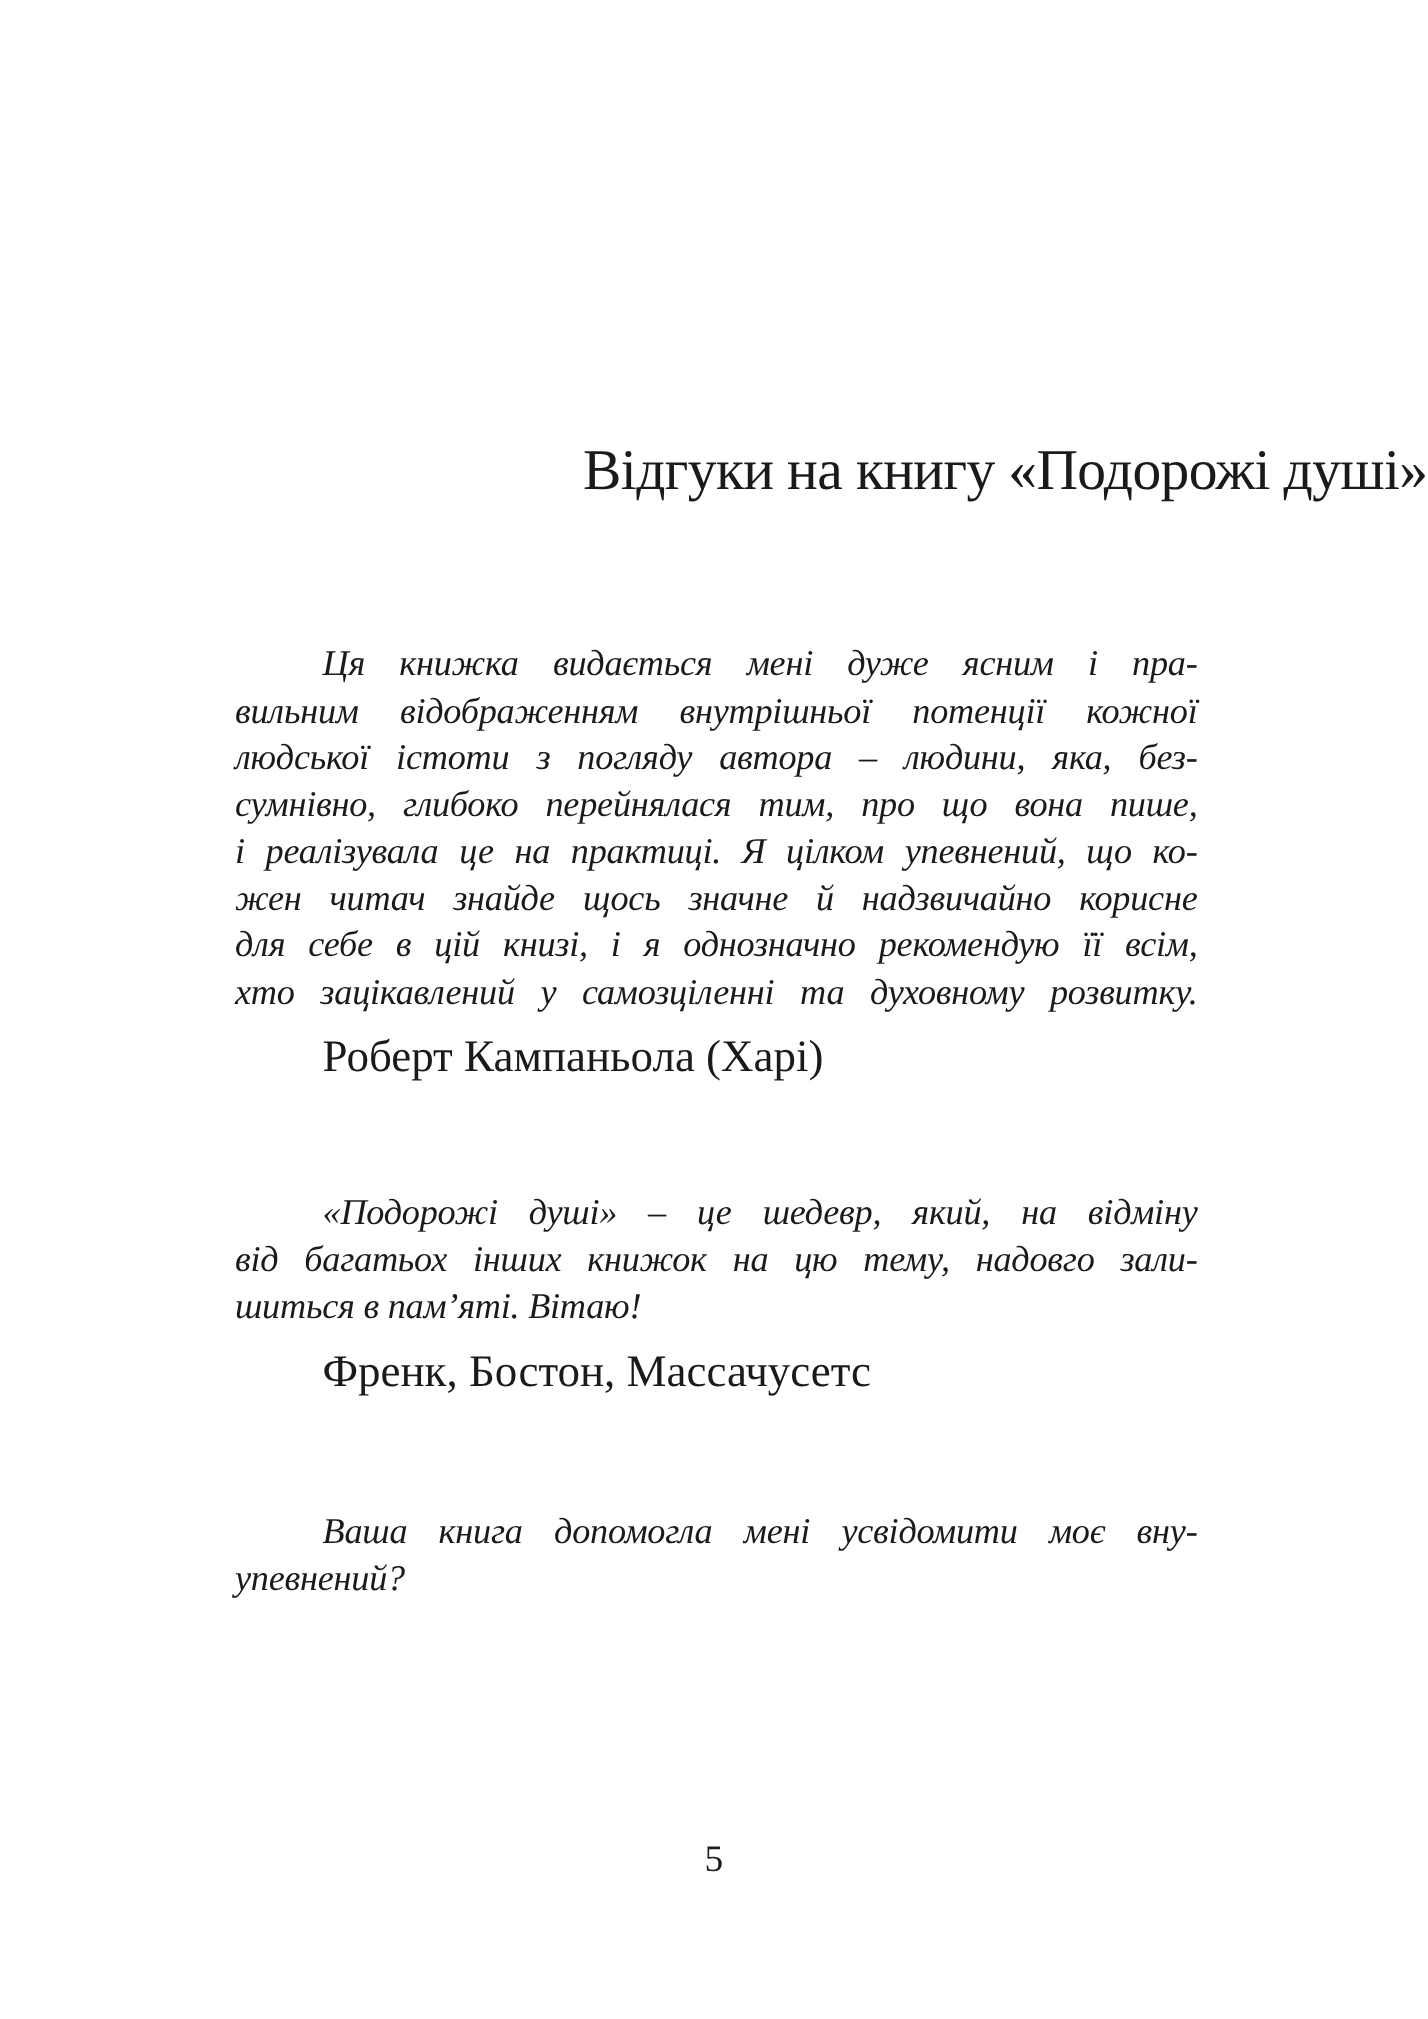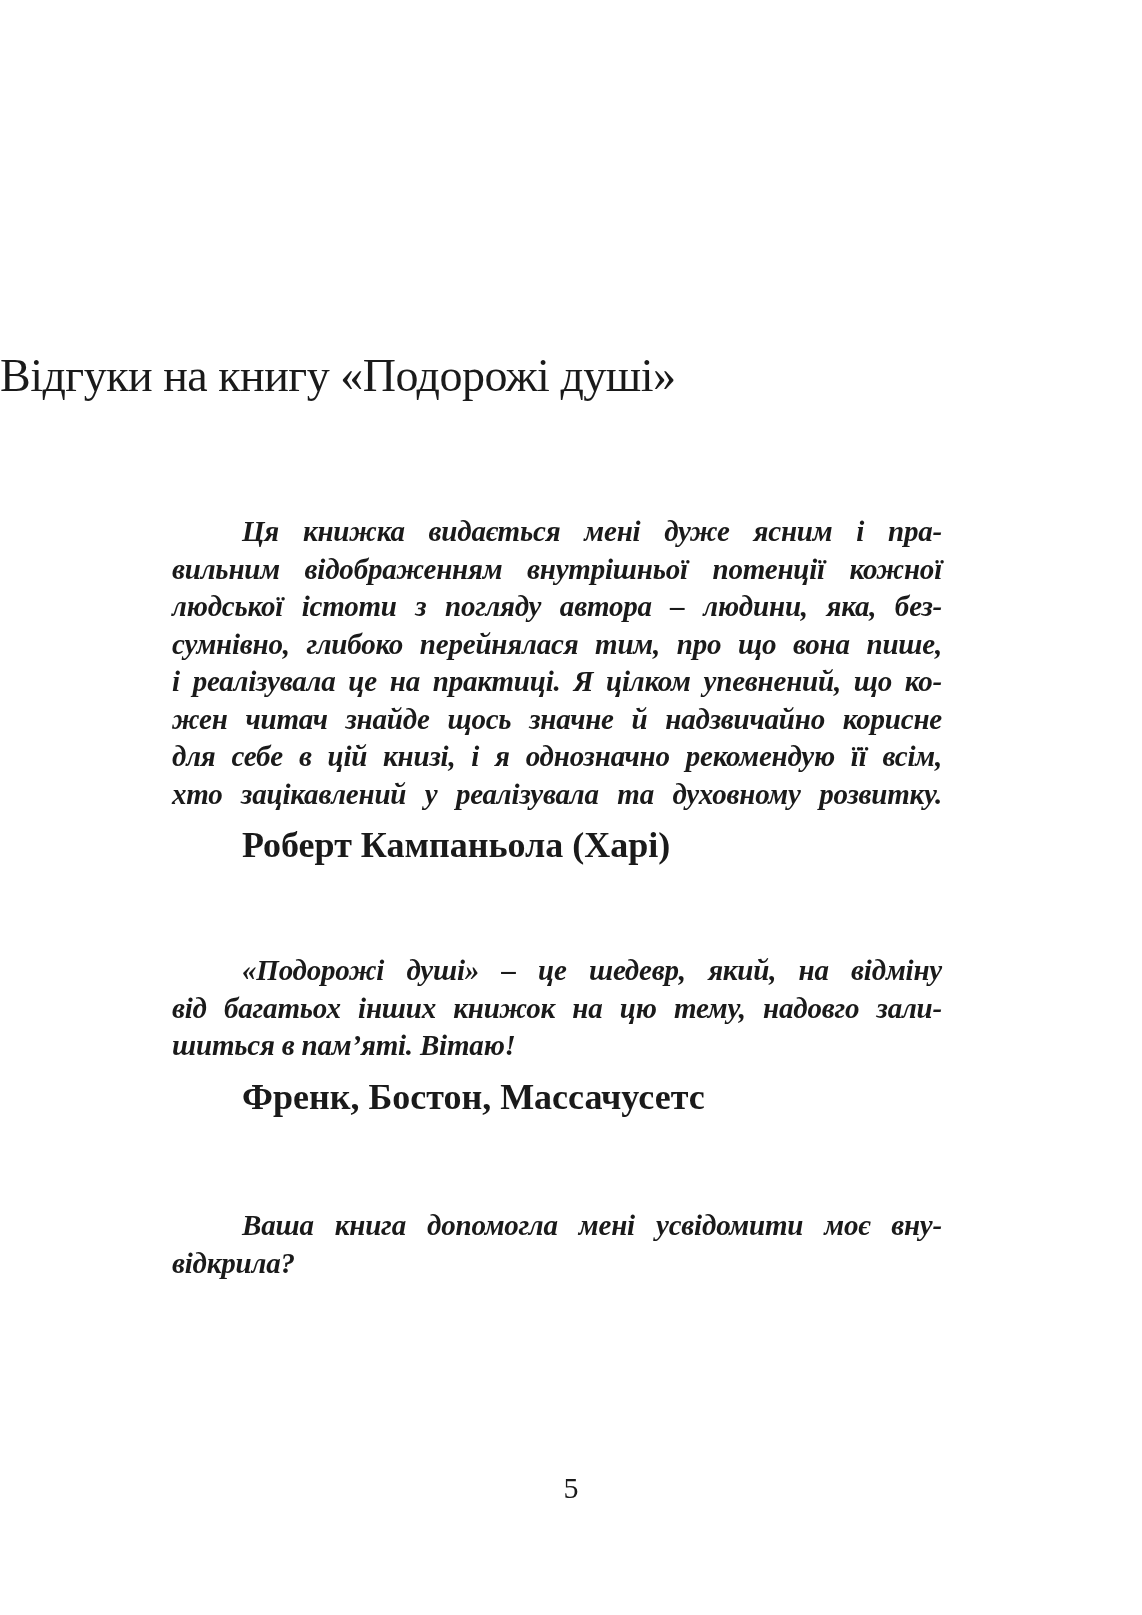--- a/index.html
+++ b/index.html
@@ -1,23 +1,23 @@
 <!DOCTYPE html>
 <html><head>
 <meta charset="utf-8">
 <style>
   html, body { margin: 0; padding: 0; background: #ffffff; }
   body { width: 1142px; height: 1615px; position: relative; overflow: hidden; color: #1a1a1a; }
   .page { position: absolute; left: 0; top: 0; width: 1142px; height: 1615px; background: #fff; }
   .title {
-    position: absolute; left: 0; top: 346px; width: 1142px; text-align: left;
+    position: absolute; left: 0; top: 346px; width: 1142px; text-align: right;
     font-family: "Liberation Serif", serif; font-size: 46px; letter-spacing: -0.5px;
     line-height: 60px; color: #1a1a1a; white-space: nowrap;
   }
-  .review { position: absolute; left: 172px; width: 770px; font-weight: bold; }
+  .review { position: absolute; left: 188px; width: 770px; }
   .quote-line {
     font-family: "Liberation Serif", serif; font-style: italic; font-size: 29px;
     line-height: 37.5px; height: 37.5px; white-space: nowrap; text-align: justify;
     text-align-last: justify; color: #1a1a1a; letter-spacing: -0.2px;
   }
   .quote-line.first { text-indent: 70px; }
   .quote-line.last { text-align-last: left; }
   .author {
     font-family: "Liberation Serif", serif; font-size: 36px; line-height: 36px;
     padding-left: 70px; margin-top: 14px; color: #1a1a1a; white-space: nowrap;
@@ -35,30 +35,30 @@
   <h1 class="title" style="margin:0;font-weight:normal;">Відгуки на книгу «Подорожі душі»</h1>
 
   <div class="review" style="top:513px;">
     <div class="quote-line first">Ця книжка видається мені дуже ясним і пра-</div>
     <div class="quote-line">вильним відображенням внутрішньої потенції кожної</div>
     <div class="quote-line">людської істоти з погляду автора – людини, яка, без-</div>
     <div class="quote-line">сумнівно, глибоко перейнялася тим, про що вона пише,</div>
     <div class="quote-line">і реалізувала це на практиці. Я цілком упевнений, що ко-</div>
     <div class="quote-line">жен читач знайде щось значне й надзвичайно корисне</div>
     <div class="quote-line">для себе в цій книзі, і я однозначно рекомендую її всім,</div>
-    <div class="quote-line">хто зацікавлений у реалізувала та духовному розвитку.</div>
+    <div class="quote-line">хто зацікавлений у самозціленні та духовному розвитку.</div>
     <div class="author">Роберт Кампаньола (Харі)</div>
   </div>
 
   <div class="review" style="top:952px;">
     <div class="quote-line first">«Подорожі душі» – це шедевр, який, на відміну</div>
     <div class="quote-line">від багатьох інших книжок на цю тему, надовго зали-</div>
     <div class="quote-line last">шиться в пам’яті. Вітаю!</div>
     <div class="author">Френк, Бостон, Массачусетс</div>
   </div>
 
   <div class="review" style="top:1207px;">
     <div class="quote-line first">Ваша книга допомогла мені усвідомити моє вну-</div>
-    <div class="quote-line last">відкрила?</div>
+    <div class="quote-line last">упевнений?</div>
   </div>
 
   <div class="page-number">5</div>
 </div>
 
 </body></html>

